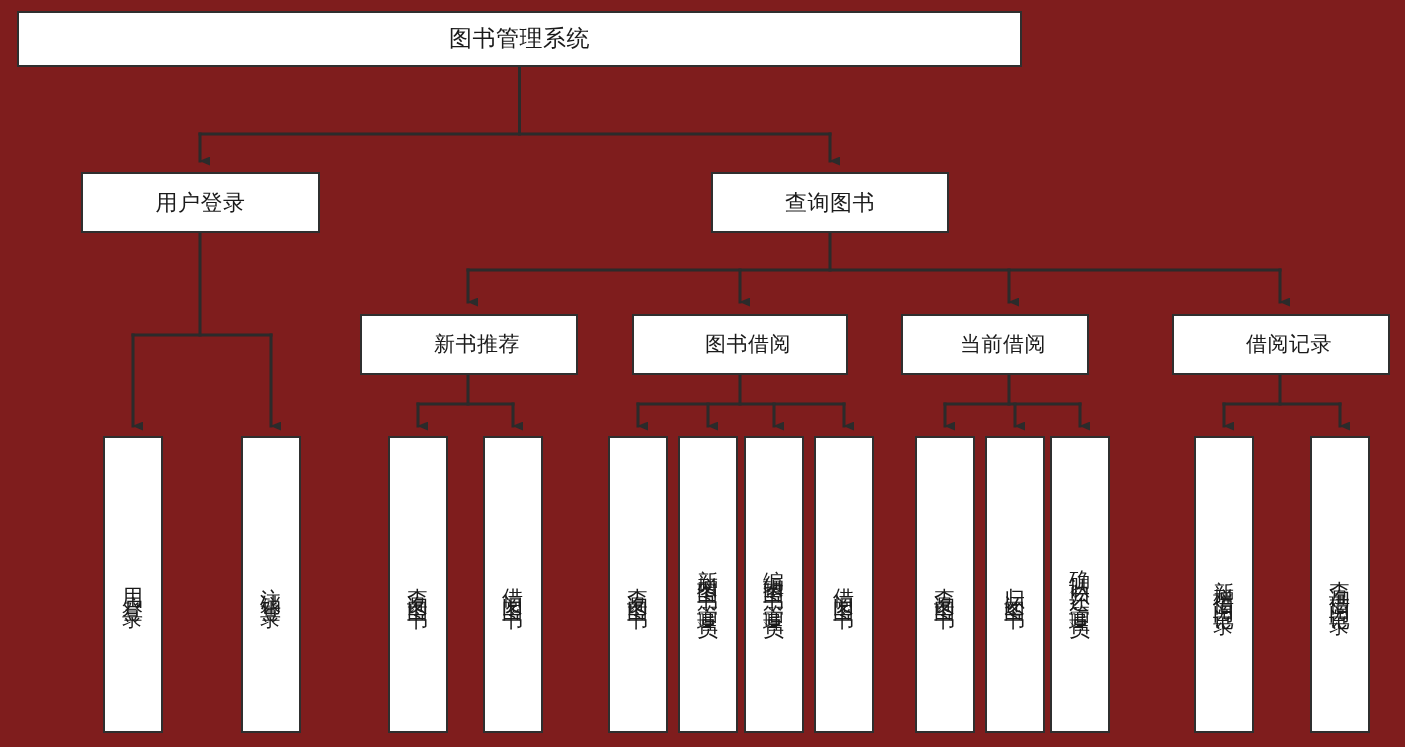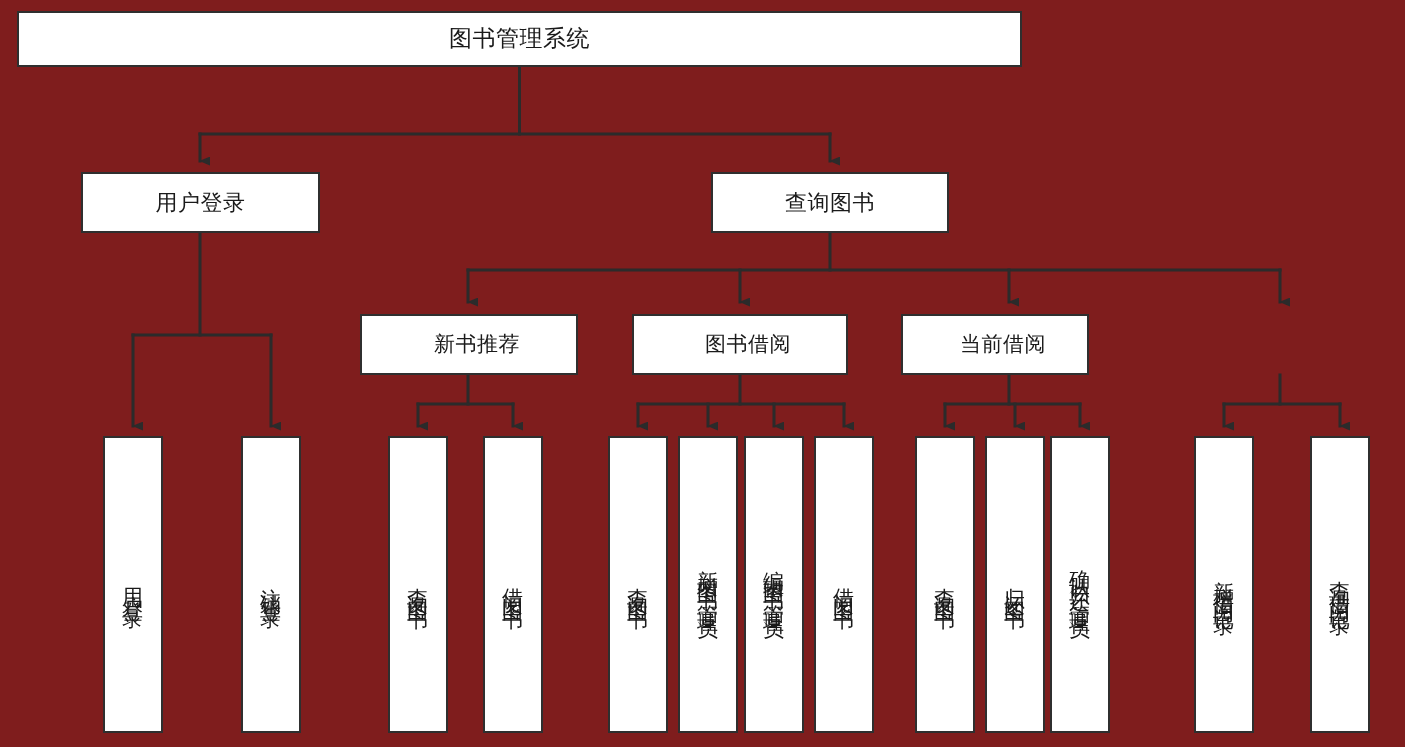--- a/index.html
+++ b/index.html
@@ -136,20 +136,23 @@
 
   <div class="node-box node-l3" style="left:360px; top:314px; width:218px; height:61px;">
     <span class="node-label">新书推荐</span>
   </div>
   <div class="node-box node-l3" style="left:632px; top:314px; width:216px; height:61px;">
     <span class="node-label">图书借阅</span>
   </div>
   <div class="node-box node-l3" style="left:901px; top:314px; width:188px; height:61px;">
     <span class="node-label">当前借阅</span>
   </div>
+  <div class="node-box node-l3" style="left:1172px; top:314px; width:218px; height:61px;">
+    <span class="node-label">借阅记录</span>
+  </div>
 
   <div class="node-box node-leaf" style="left:103px; top:436px; width:60px; height:297px;">
     <span class="node-label">用户登录</span>
   </div>
   <div class="node-box node-leaf" style="left:241px; top:436px; width:60px; height:297px;">
     <span class="node-label">注销登录</span>
   </div>
 
   <div class="node-box node-leaf" style="left:388px; top:436px; width:60px; height:297px;">
     <span class="node-label">查询图书</span>

